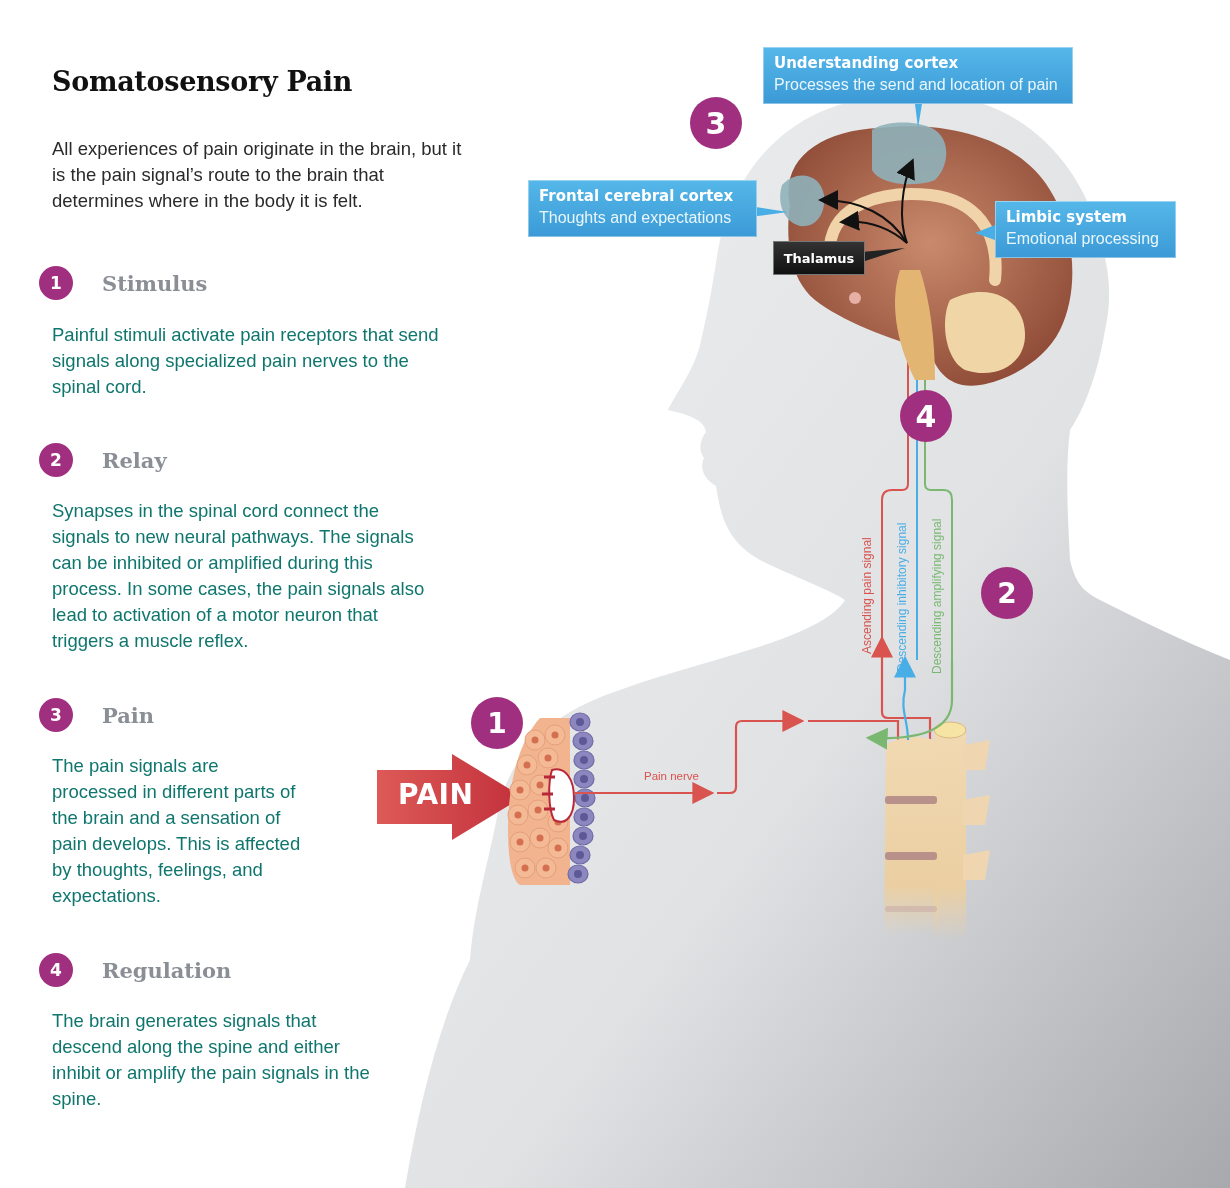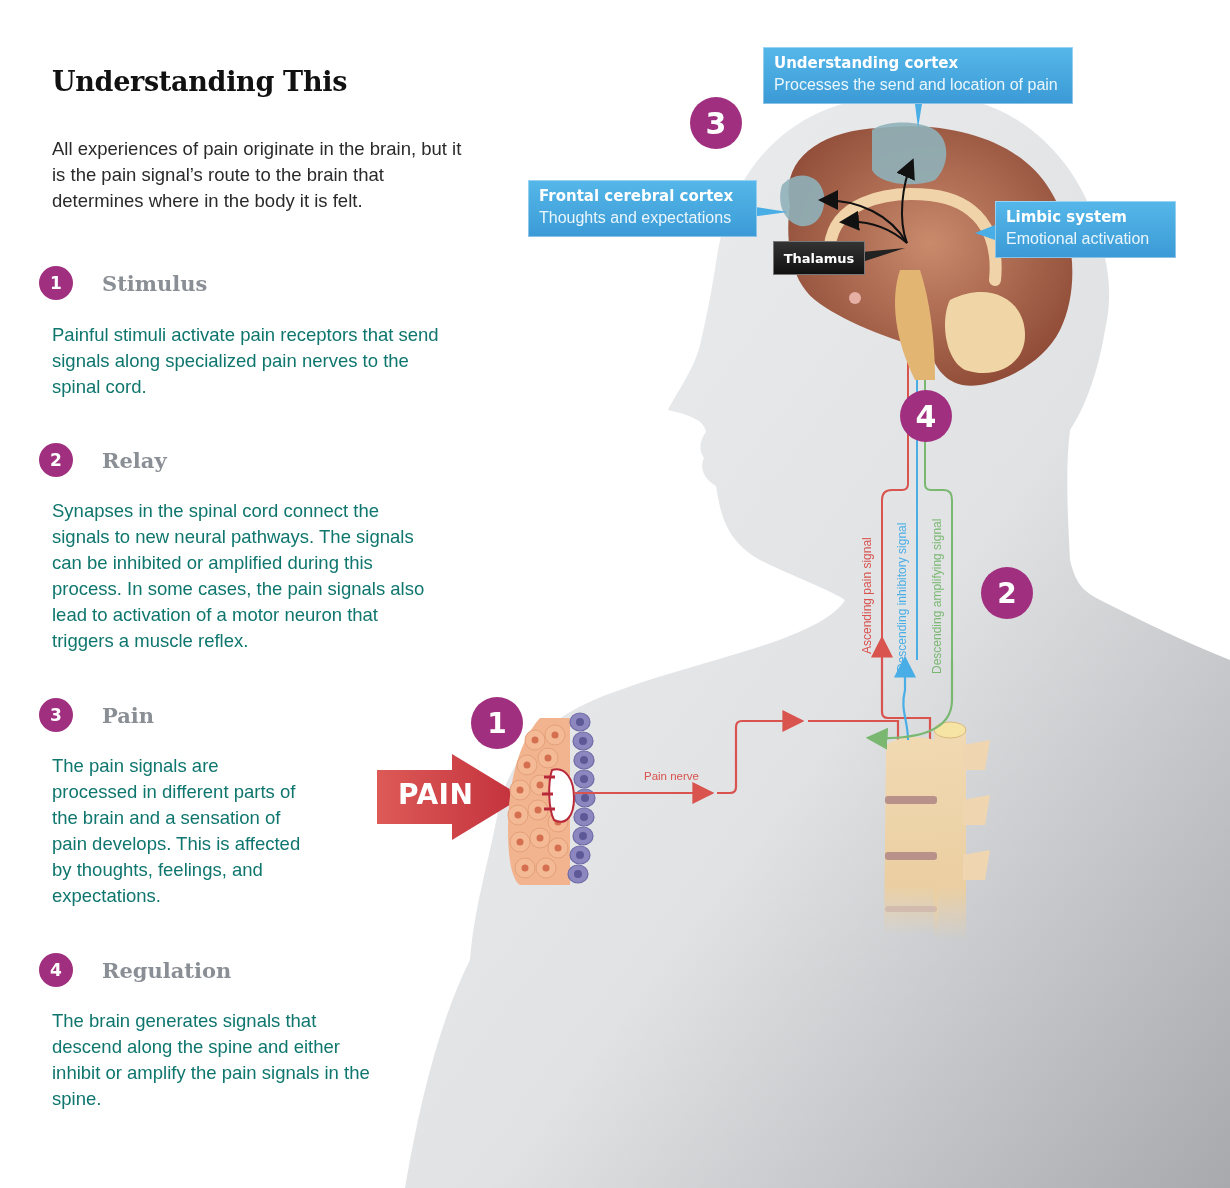--- a/index.html
+++ b/index.html
@@ -182,21 +182,21 @@
     <path d="M907,243 C890,228 868,220 843,222" marker-end="url(#arBlack)"></path>
     <path d="M907,243 C898,220 902,185 912,162" marker-end="url(#arBlack)"></path>
   </g>
 
   <path d="M915,104 L922,104 L918,128 Z" fill="#4aaee6"></path>
   <path d="M742,205 L742,218 L788,212 Z" fill="#4aaee6"></path>
   <path d="M995,225 L995,240 L975,233 Z" fill="#4aaee6"></path>
   <path d="M862,252 L862,262 L905,248 Z" fill="#222"></path>
 </svg>
 
-<div class="title">Understanding This</div>
+<div class="title">Somatosensory Pain</div>
 <div class="intro">All experiences of pain originate in the brain, but it is the pain signal’s route to the brain that determines where in the body it is felt.</div>
 
 <div class="step-head" style="top:266px;">
   <div class="step-badge">1</div>
   <div class="step-title">Stimulus</div>
 </div>
 <div class="step-body" style="top:322px; width:400px;">Painful stimuli activate pain receptors that send signals along specialized pain nerves to the spinal cord.</div>
 
 <div class="step-head" style="top:443px;">
   <div class="step-badge">2</div>
@@ -221,21 +221,21 @@
   <div class="c-sub">Processes the send and location of pain</div>
 </div>
 
 <div class="callout" style="left:528px; top:180px; width:206px;">
   <div class="c-title">Frontal cerebral cortex</div>
   <div class="c-sub">Thoughts and expectations</div>
 </div>
 
 <div class="callout" style="left:995px; top:201px; width:158px;">
   <div class="c-title">Limbic system</div>
-  <div class="c-sub">Emotional activation</div>
+  <div class="c-sub">Emotional processing</div>
 </div>
 
 <div class="thalamus">Thalamus</div>
 
 <div class="big-badge" style="left:690px; top:97px; width:52px; height:52px; font-size:30px;">3</div>
 <div class="big-badge" style="left:900px; top:390px; width:52px; height:52px; font-size:30px;">4</div>
 <div class="big-badge" style="left:981px; top:567px; width:52px; height:52px; font-size:28px;">2</div>
 <div class="big-badge" style="left:471px; top:697px; width:52px; height:52px; font-size:28px;">1</div>
 
 <div class="pain-label">PAIN</div>

